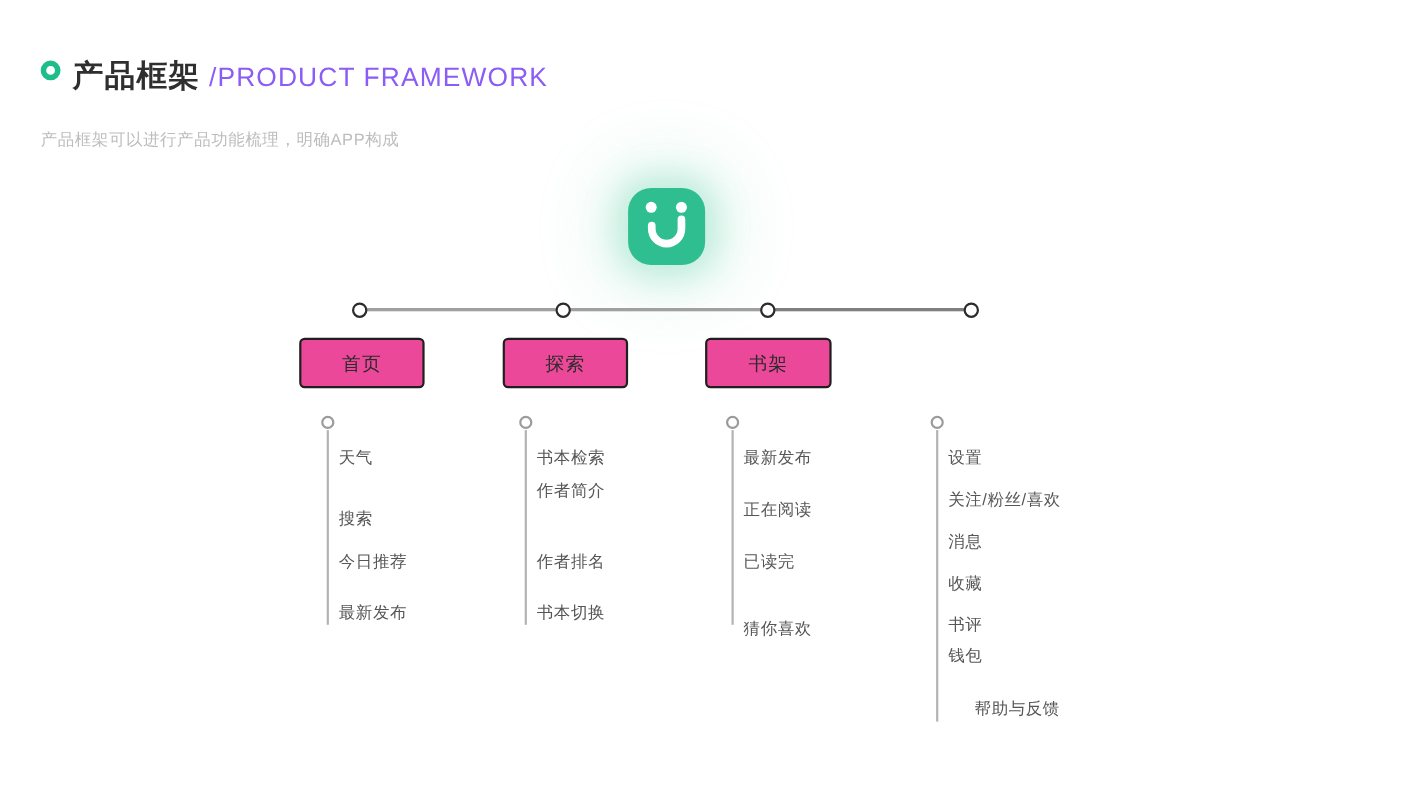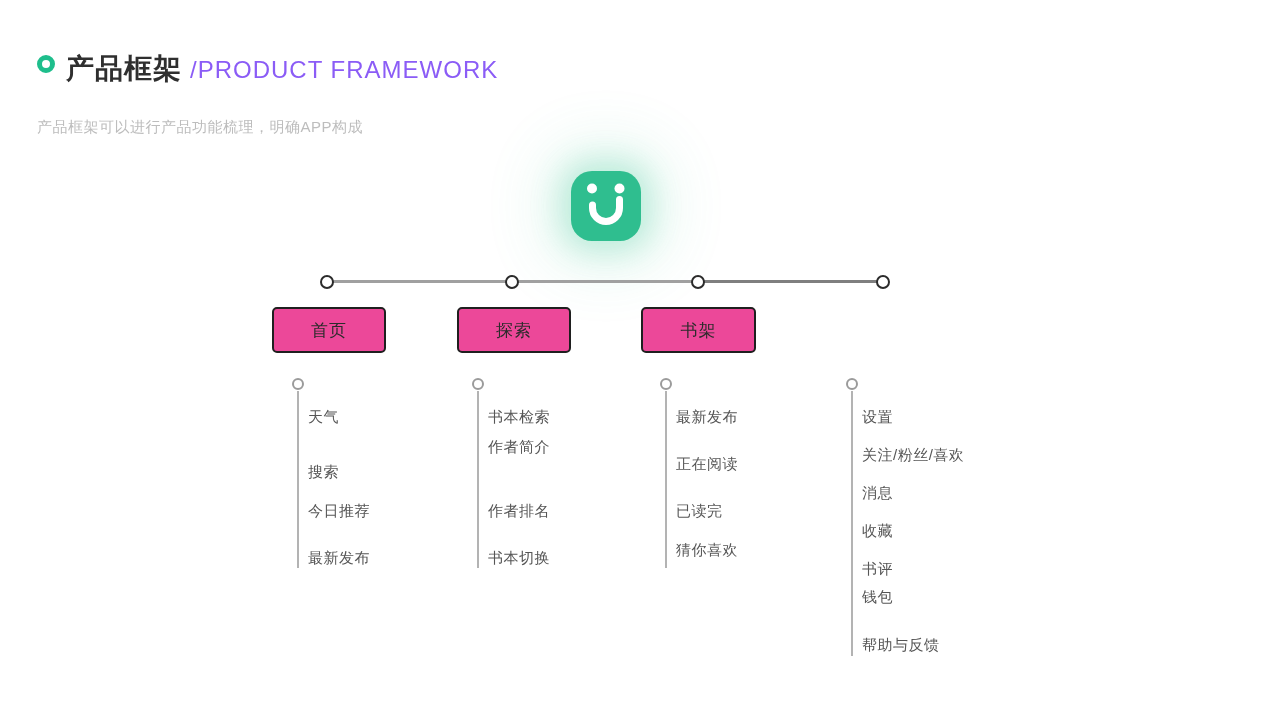--- a/index.html
+++ b/index.html
@@ -82,27 +82,27 @@
       <div class="branch-item" style="top: 58px; text-align: center;">作者简介</div>
       <div class="branch-item" style="top: 122px;">作者排名</div>
       <div class="branch-item" style="top: 169px;">书本切换</div>
     </div>
   <div class="branch short" style="left:660px;">
     <span class="b-dot"></span>
     <span class="b-line"></span>
   <div class="branch-item" style="top: 28px;">最新发布</div>
       <div class="branch-item" style="top: 75px;">正在阅读</div>
       <div class="branch-item" style="top: 122px;">已读完</div>
-      <div class="branch-item" style="top: 161px;">猜你喜欢</div>
+      <div class="branch-item" style="top: 183px;">猜你喜欢</div>
     </div>
   <div class="branch tall" style="left:846px;">
     <span class="b-dot"></span>
     <span class="b-line"></span>
   <div class="branch-item" style="top: 28px;">设置</div>
       <div class="branch-item" style="top: 66px;">关注/粉丝/喜欢</div>
       <div class="branch-item" style="top: 104px;">消息</div>
       <div class="branch-item" style="top: 142px;">收藏</div>
       <div class="branch-item" style="top: 180px;">书评</div>
       <div class="branch-item" style="top: 208px;">钱包</div>
-      <div class="branch-item" style="top: 256px;">帮助与反馈</div>
+      <div class="branch-item" style="top: 256px; margin-left: 24px;">帮助与反馈</div>
     </div>
 
 </div>
 
 </body></html>

